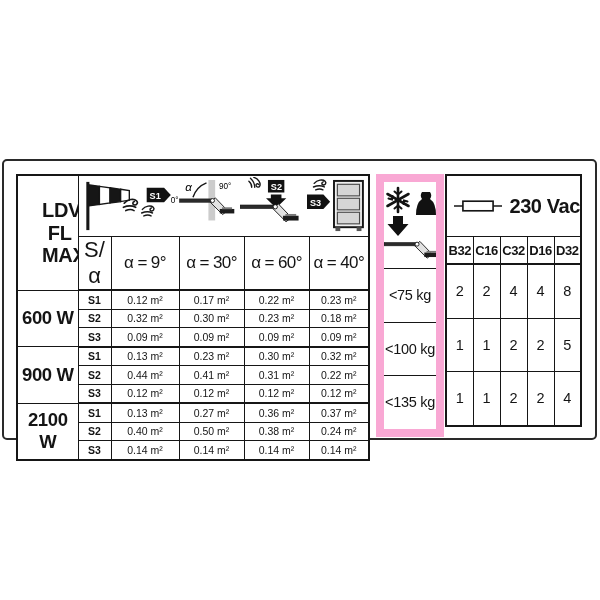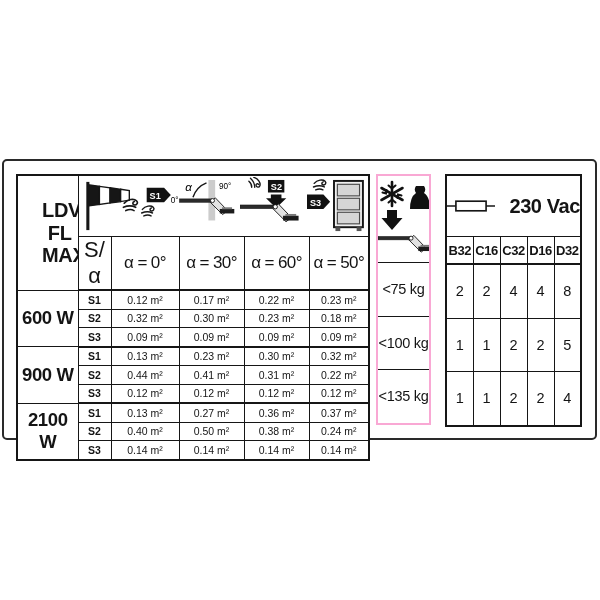--- a/index.html
+++ b/index.html
@@ -8,42 +8,42 @@
     font-family:"Liberation Sans", sans-serif;color:#141414;
     -webkit-font-smoothing:antialiased;
   }
   .frame{
     position:absolute;left:2px;top:159px;width:591px;height:277px;
     border:2px solid #2a2a2a;border-radius:5px;background:#fff;
   }
   table{border-collapse:collapse;position:absolute;table-layout:fixed;background:#fff;}
   td{border:1.5px solid #161616;text-align:center;vertical-align:middle;padding:0;overflow:hidden;}
   .tblA{left:12px;top:13px;width:352px;height:246px;border:2px solid #161616;}
-  .tblB{left:372px;top:13px;width:55px;height:246px;border:2px solid #f9a8d4;}
+  .tblB{left:372px;top:13px;width:68px;height:246px;border:8px solid #f9a8d4;}
   .tblC{left:441px;top:13px;width:135px;height:246px;border:2px solid #161616;}
 
   .r-icons{height:60px;}
   .r-head td{height:26px;border-bottom-width:2px;}
   .r-data td{height:17.5px;}
   .grp-end td{border-bottom-width:2px;}
 
   .ldv{font-weight:bold;font-size:20px;line-height:1.12;letter-spacing:-0.3px;padding-left:24px;}
   .icons-cell{vertical-align:middle;}
   .icons-wrap{display:flex;align-items:center;justify-content:space-between;padding:1px 3px 1px 5px;height:58px;}
   .corner{font-size:22px;}
   .ahead{font-size:17px;letter-spacing:-0.6px;}
   .watt{font-weight:bold;font-size:18.5px;letter-spacing:-0.4px;text-align:center;}
   .slabel{font-weight:bold;font-size:10.5px;}
   .val{font-size:10.5px;margin-top:13px;}
   .wicons{height:86px;}
   .wval{height:52.5px;font-size:14.5px;letter-spacing:-0.3px;}
   .r-volt td{height:60px;}
   .r-bhead td{height:26px;border-bottom-width:2px;font-weight:bold;font-size:13px;letter-spacing:-0.4px;}
   .r-bval td{height:52.5px;font-size:14.5px;}
-  .volt-wrap{display:flex;align-items:center;justify-content:space-between;gap:7px;}
+  .volt-wrap{display:flex;align-items:center;justify-content:flex-end;gap:7px;}
   .volt-text{font-weight:bold;font-size:20px;letter-spacing:-0.4px;}
   svg{display:block;}
   .svg-inline{display:inline-block;}
 </style>
 </head>
 <body>
 
 <svg width="0" height="0" style="position:absolute" aria-hidden="true">
   <defs>
     <g id="wind" stroke="#161616" stroke-width="2" fill="none" stroke-linecap="round">
@@ -134,24 +134,24 @@
               <rect x="31.5" y="35.5" width="23" height="12" fill="#d6d6d6" stroke="#4a4a4a" stroke-width="1.2"></rect>
               <rect x="29.5" y="51" width="5" height="4" fill="#555555"></rect>
               <rect x="51.5" y="51" width="5" height="4" fill="#555555"></rect>
             </g>
           </svg>
         </div>
       </td>
     </tr>
     <tr class="r-head">
       <td class="corner">S/α</td>
-      <td class="ahead">α = 0°</td>
+      <td class="ahead">α = 9°</td>
       <td class="ahead">α = 30°</td>
       <td class="ahead">α = 60°</td>
-      <td class="ahead">α = 50°</td>
+      <td class="ahead">α = 40°</td>
     </tr>
 
     <tr class="r-data">
       <td class="watt" rowspan="3">600 W</td>
       <td class="slabel">S1</td>
       <td class="val">0.12 m²</td>
       <td class="val">0.17 m²</td>
       <td class="val">0.22 m²</td>
       <td class="val">0.23 m²</td>
     </tr>

